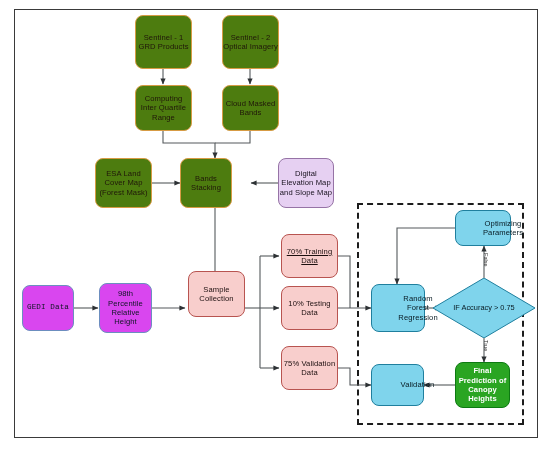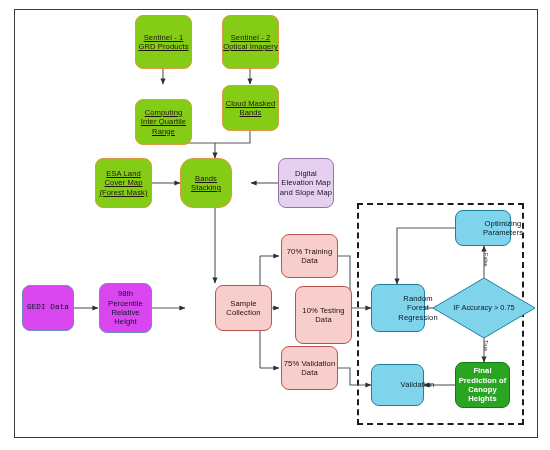--- a/index.html
+++ b/index.html
@@ -3,21 +3,21 @@
 <meta charset="utf-8">
 <style>
   html,body{margin:0;padding:0;background:#ffffff;}
   body{width:550px;height:450px;font-family:"Liberation Sans",sans-serif;}
   #canvas{position:relative;width:550px;height:450px;background:#ffffff;overflow:hidden;}
   #frame{position:absolute;left:14px;top:9px;width:524px;height:429px;
          border:1px solid #3a3a3a;background:#ffffff;box-sizing:border-box;}
   .node{position:absolute;box-sizing:border-box;display:flex;align-items:center;
         justify-content:center;text-align:center;border-radius:8px;
         font-size:7.6px;line-height:9.4px;letter-spacing:.1px;}
-  .tan{background:#84cc16;border:1px solid #d79b44;color:#20160a;text-decoration:underline;}
+  .tan{background:#4d7c0f;border:1px solid #d79b44;color:#20160a;}
   .purple{background:#e6d0f2;border:1px solid #9673a6;color:#16101c;}
   .pink{background:#f8cecc;border:1px solid #b85450;color:#1c0f0f;}
   .blue{background:#d946ef;border:1px solid #6c8ebf;color:#0d1622;}
   .cyan{background:#7fd4ec;border:1px solid #1f7f9e;color:#071a22;padding-left:40px;}
   .green{background:#2aa522;border:1px solid #0d7a12;color:#ffffff;font-weight:bold;}
   .dashbox{position:absolute;border:2px dashed #1c1c1c;box-sizing:border-box;background:transparent;}
   svg#wires{position:absolute;left:0;top:0;width:550px;height:450px;overflow:visible;}
   .edge{stroke:#54595c;stroke-width:1.1px;fill:none;}
   .lbl{position:absolute;font-size:5.6px;color:#2b2b2b;
        transform:rotate(90deg);transform-origin:left top;white-space:nowrap;}
@@ -75,39 +75,39 @@
 
     <path class="edge" d="M484,338 L484,362" marker-end="url(#ah)"></path>
 
     <path class="edge" d="M455,385 L424,385" marker-end="url(#ah)"></path>
   </svg>
 
   <div class="node tan" style="left:135px;top:15px;width:57px;height:54px;">Sentinel - 1 GRD Products</div>
 
   <div class="node tan" style="left:222px;top:15px;width:57px;height:54px;">Sentinel - 2 Optical Imagery</div>
 
-  <div class="node tan" style="left:135px;top:99px;width:57px;height:46px;">Computing Inter Quartile Range</div>
+  <div class="node tan" style="left:135px;top:85px;width:57px;height:46px;">Computing Inter Quartile Range</div>
 
   <div class="node tan" style="left:222px;top:85px;width:57px;height:46px;">Cloud Masked Bands</div>
 
   <div class="node tan" style="left:95px;top:158px;width:57px;height:50px;">ESA Land Cover Map (Forest Mask)</div>
 
-  <div class="node tan" style="left:180px;top:158px;width:52px;height:50px;border-radius:13px;">Bands Stacking</div>
+  <div class="node tan" style="left:180px;top:158px;width:52px;height:50px;">Bands Stacking</div>
 
   <div class="node purple" style="left:278px;top:158px;width:56px;height:50px;">Digital Elevation Map and Slope Map</div>
 
   <div class="node blue" style="left:22px;top:285px;width:52px;height:46px;font-family:Liberation Mono, monospace;">GEDI Data</div>
 
   <div class="node blue" style="left:99px;top:283px;width:53px;height:50px;">98th Percentile Relative Height</div>
 
-  <div class="node pink" style="left:188px;top:285px;width:57px;height:46px;margin-left:27px;">Sample Collection</div>
+  <div class="node pink" style="left:188px;top:271px;width:57px;height:46px;">Sample Collection</div>
 
-  <div class="node pink" style="left:281px;top:234px;width:57px;height:44px;">70% Training Data</div>
+  <div class="node pink" style="left:281px;top:234px;width:57px;height:44px;text-decoration:underline;">70% Training Data</div>
 
-  <div class="node pink" style="left:295px;top:286px;width:57px;height:58px;">10% Testing Data</div>
+  <div class="node pink" style="left:281px;top:286px;width:57px;height:44px;">10% Testing Data</div>
 
   <div class="node pink" style="left:281px;top:346px;width:57px;height:44px;">75% Validation Data</div>
 
   <div class="node cyan" style="left:371px;top:284px;width:54px;height:48px;">Random Forest Regression</div>
 
   <div class="node cyan" style="left:455px;top:210px;width:56px;height:36px;">Optimizing Parameters</div>
 
   <div style="position:absolute;left:433px;top:278px;width:102px;height:60px;">
     <svg width="102" height="60" style="position:absolute;left:0;top:0;">
       <polygon points="51,0 102,30 51,60 0,30" fill="#7fd4ec" stroke="#1f7f9e" stroke-width="1"></polygon>

